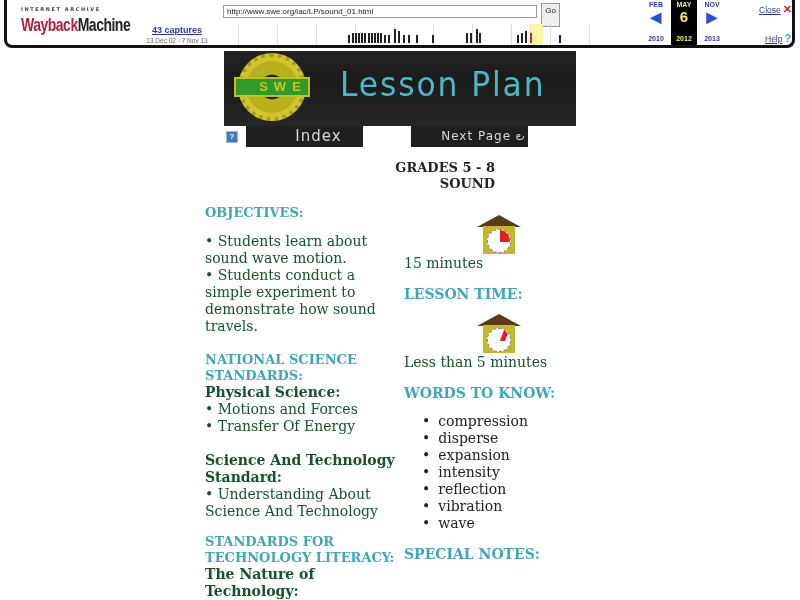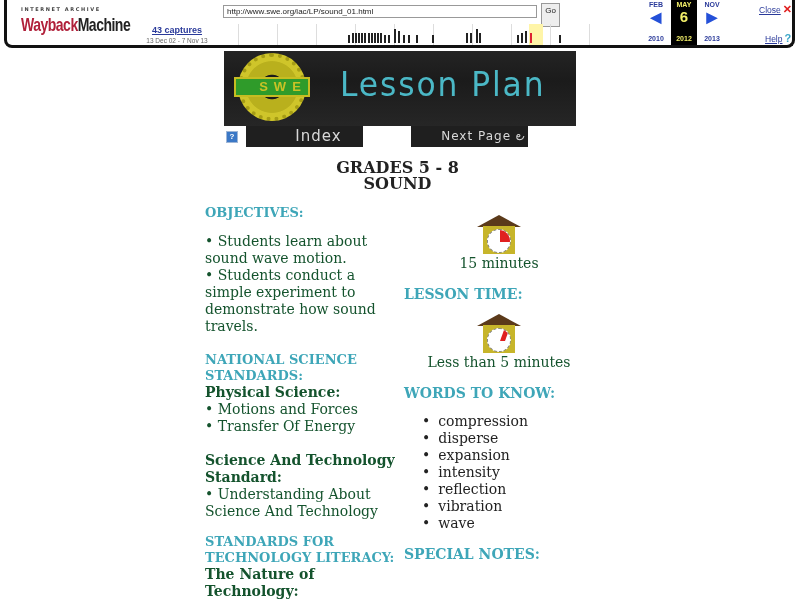--- a/index.html
+++ b/index.html
@@ -75,27 +75,27 @@
     font-family: "Liberation Sans", sans-serif; font-size: 8px; font-weight: bold; text-align: center; line-height: 10px;
   }
   .nav-tab {
     position: absolute; top: 126px; height: 21px; background: #1f1f1f;
     font-family: "DejaVu Sans", sans-serif; color: #d8d8d8; text-align: center; line-height: 20px; padding-left: 28px;
   }
   .nav-tab.index { left: 246px; width: 117px; font-size: 15px; letter-spacing: 1px; }
   .nav-tab.next { left: 411px; width: 117px; font-size: 12px; letter-spacing: 1px; }
 
   
-  .grades { position: absolute; left: 300px; top: 160px; width: 195px; text-align: center; font-weight: bold; font-size: 16px; line-height: 16px; color: #222; }
+  .grades { position: absolute; left: 300px; top: 160px; width: 195px; text-align: right; font-weight: bold; font-size: 13px; line-height: 16px; color: #222; }
   .col-left { position: absolute; left: 205px; top: 205px; width: 195px; }
   .col-right { position: absolute; left: 404px; top: 205px; width: 190px; }
   .h-sec { color: #3ea6b8; font-weight: bold; font-size: 13px; line-height: 16px; }
   .txt { font-size: 14px; line-height: 17px; color: #14532d; }
   .b { font-weight: bold; }
-  .center { text-align: center; }
+  .center { }
   .clock-house { width: 48px; height: 40px; margin: 0 auto; position: relative; }
   .clock-house .roof {
     position: absolute; left: 2px; top: 0; width: 0; height: 0;
     border-left: 22px solid transparent; border-right: 22px solid transparent; border-bottom: 12px solid #5b3a1a;
   }
   .clock-house .body { position: absolute; left: 8px; top: 11px; width: 32px; height: 28px; background: #c7b52a; }
   .clock-house .face {
     position: absolute; left: 12px; top: 14px; width: 24px; height: 24px; border-radius: 50%; background: #fff; border: 1px dashed #888; overflow: hidden;
   }
   .clock-house .wedge { position: absolute; left: 12px; top: 0; width: 12px; height: 12px; background: #e02020; }

